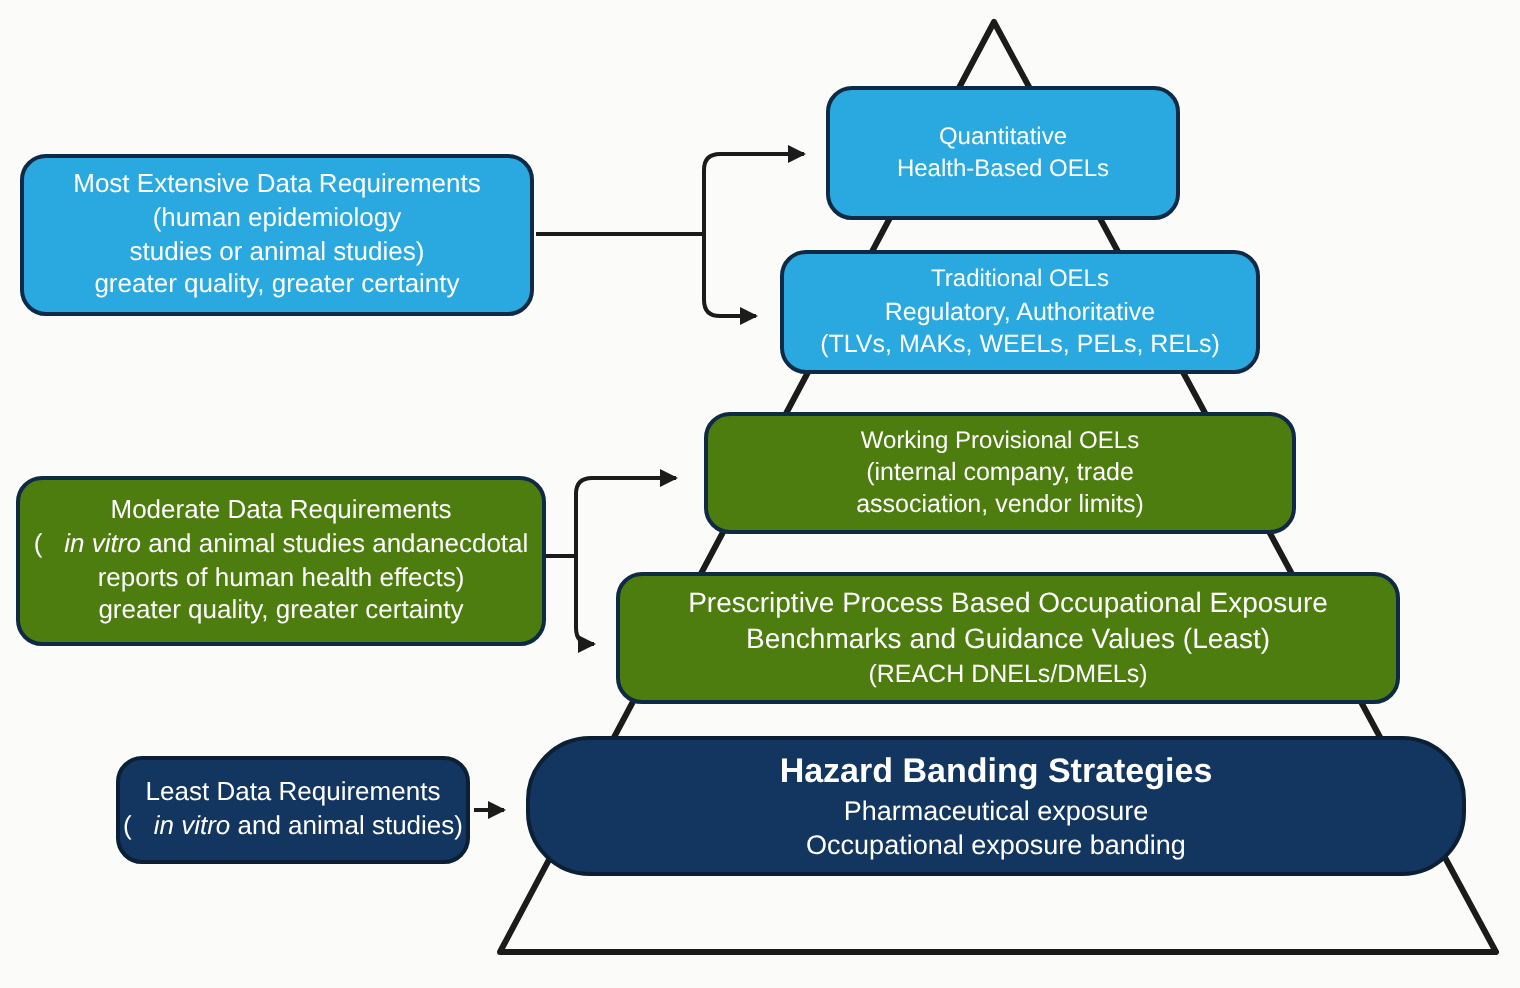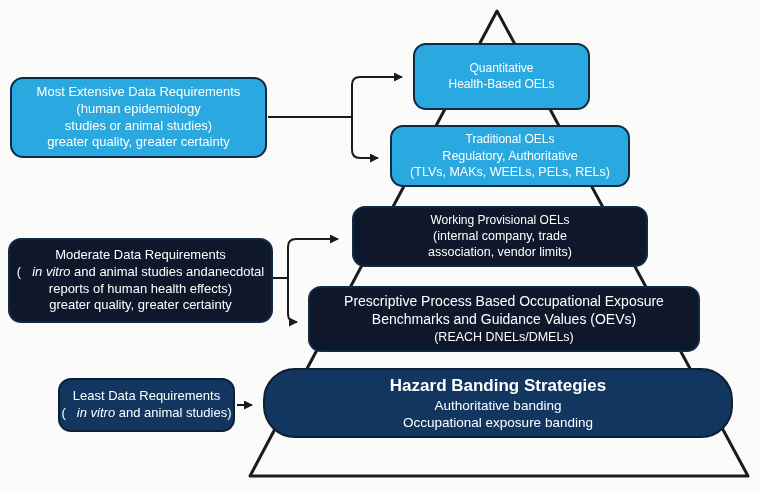--- a/index.html
+++ b/index.html
@@ -19,21 +19,21 @@
     border-radius:13px;
     color:#ffffff;
     display:flex;
     flex-direction:column;
     justify-content:center;
     align-items:center;
     text-align:center;
     line-height:1.28;
   }
   .bg-light{background:#29a9e0;}
-  .bg-medium{background:#0f172a;}
+  .bg-medium{background:#4d7c0f;}
   .bg-dark{background:#12365f;border-color:#0b1f35;}
   .annot{font-size:13px;}
   .annot .ln{white-space:nowrap;}
   .t-lg{font-size:12px;}
   .t-md{font-size:14px;}
   .t-sm{font-size:12.5px;}
   .t-title-bold{font-size:17px;font-weight:bold;}
   .t-sub{font-size:13.5px;}
   .pyr-line{white-space:nowrap;}
   i{font-style:italic;margin-left:11px;}
@@ -98,23 +98,23 @@
   </div>
 
   <div class="box bg-medium" style="left:352px;top:206px;width:296px;height:61px;">
     <div class="pyr-line t-lg">Working Provisional OELs</div>
     <div class="pyr-line t-sm">(internal company, trade</div>
     <div class="pyr-line t-sm">association, vendor limits)</div>
   </div>
 
   <div class="box bg-medium" style="left:308px;top:286px;width:392px;height:66px;">
     <div class="pyr-line t-md">Prescriptive Process Based Occupational Exposure</div>
-    <div class="pyr-line t-md">Benchmarks and Guidance Values (OEVs)</div>
+    <div class="pyr-line t-md">Benchmarks and Guidance Values (Least)</div>
     <div class="pyr-line t-sm">(REACH DNELs/DMELs)</div>
   </div>
 
   <div class="box bg-dark" style="left:263px;top:368px;width:470px;height:70px;border-radius:32px;">
     <div class="pyr-line t-title-bold">Hazard Banding Strategies</div>
-    <div class="pyr-line t-sub">Authoritative banding</div>
+    <div class="pyr-line t-sub">Pharmaceutical exposure</div>
     <div class="pyr-line t-sub">Occupational exposure banding</div>
   </div>
 
 </div>
 
 </body></html>

